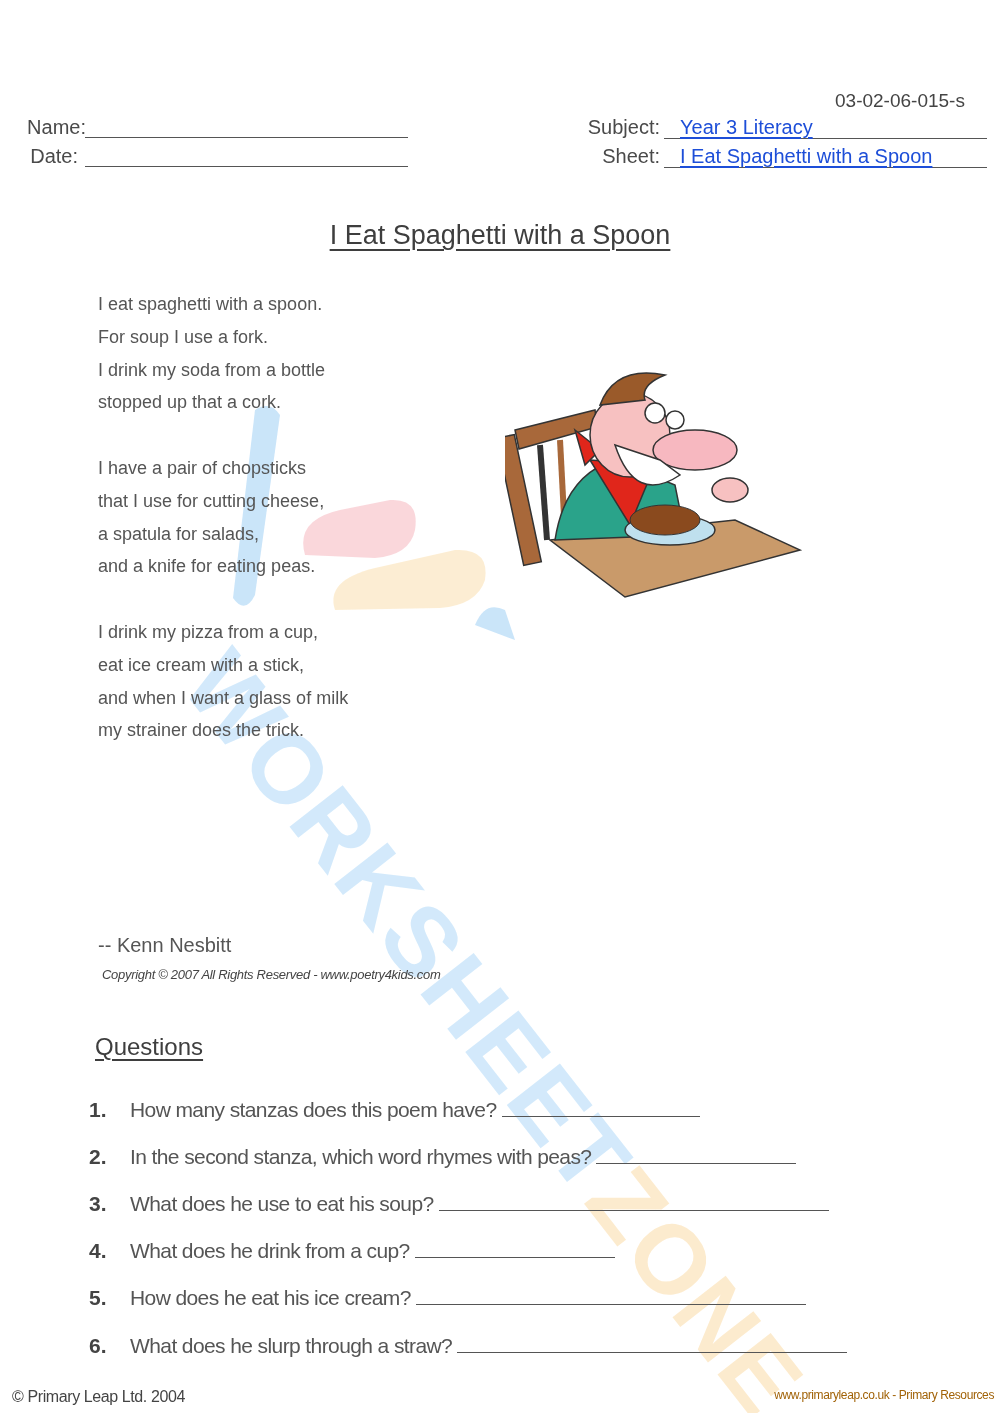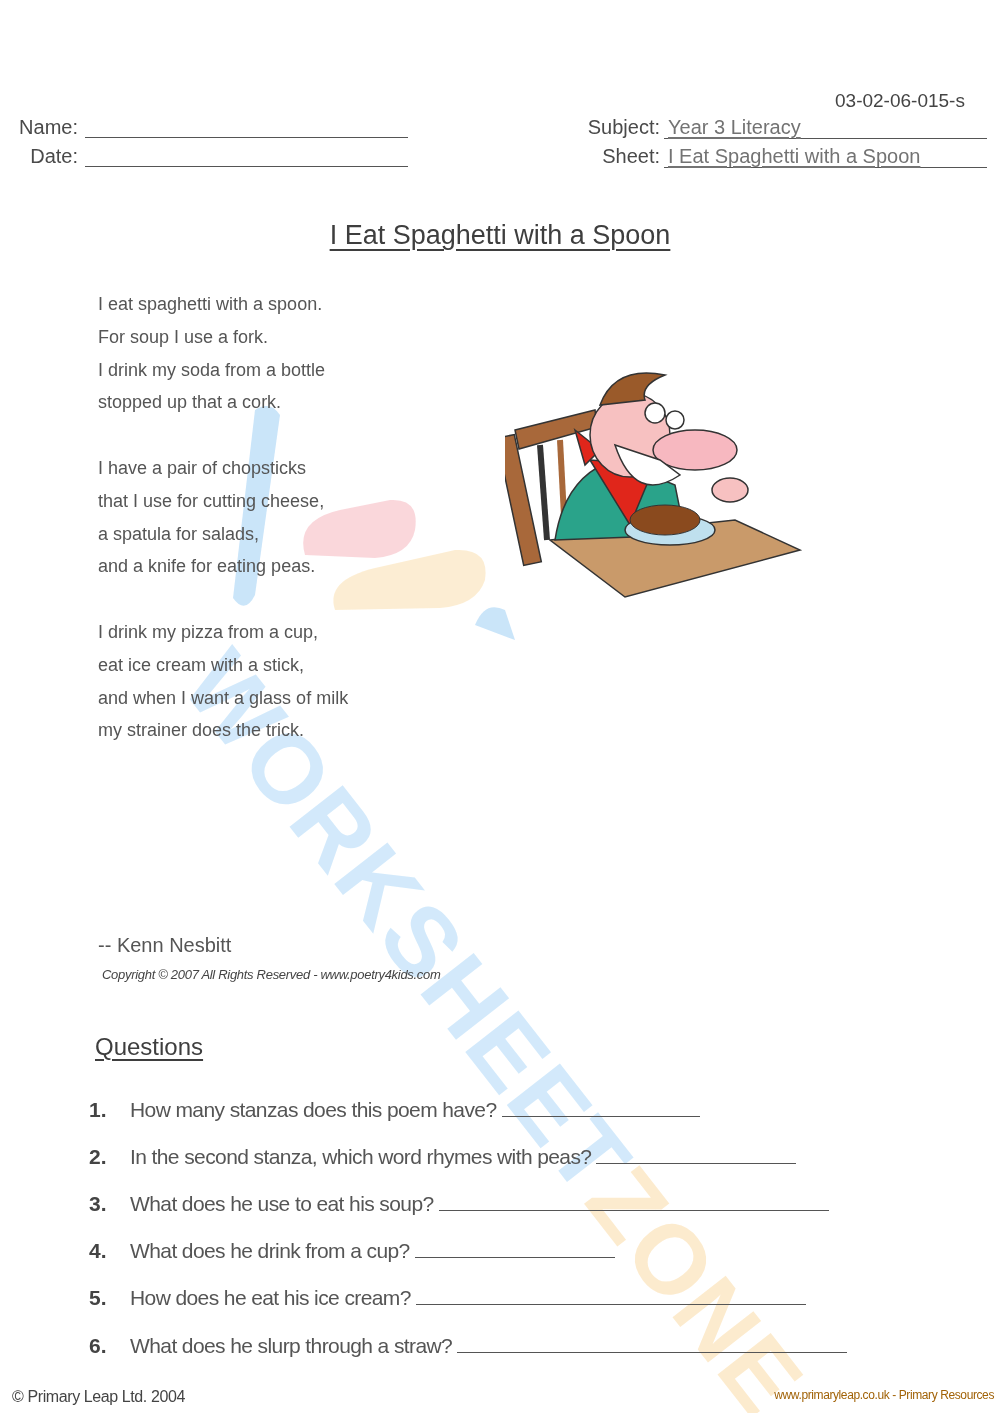--- a/index.html
+++ b/index.html
@@ -10,21 +10,21 @@
   
   .wm-logo { position: absolute; left: 215px; top: 380px; width: 340px; height: 260px; opacity: 0.55; pointer-events: none; }
   .wm-text { position: absolute; left: 250px; top: 630px; transform-origin: left top; transform: rotate(52deg);
              font-size: 98px; font-weight: bold; letter-spacing: 2px; white-space: nowrap; pointer-events: none; opacity: 0.22; }
   .wm-text .w1 { color: #3aa0ee; }
   .wm-text .w2 { color: #f5a623; }
 
   .code { left: 835px; top: 90px; font-size: 19px; color: #444; }
   .hdr-label { font-size: 20px; color: #4a4a4a; position: absolute; text-align: right; }
   .hdr-line { position: absolute; border-bottom: 1.5px solid #555; height: 0; }
-  .hdr-val { position: absolute; font-size: 20px; color: #737373; text-decoration: underline; text-underline-offset: 3px; }
+  .hdr-val { position: absolute; font-size: 20px; color: #1d4ed8; text-decoration: underline; text-underline-offset: 3px; margin-left: 12px; }
 
   .title { left: 0; width: 1000px; top: 220px; text-align: center; font-size: 27px; color: #3e3e3e;
            text-decoration: underline; text-underline-offset: 5px; text-decoration-thickness: 1.5px; }
 
   .poem { left: 98px; top: 288px; font-size: 18px; line-height: 32.8px; color: #555; }
   .stanza { margin-bottom: 32.8px; }
   .stanza .line { display: block; white-space: nowrap; }
 
   .author { left: 98px; top: 934px; font-size: 20px; color: #555; }
   .copyright { left: 102px; top: 967px; font-size: 13px; font-style: italic; color: #444; letter-spacing: -0.3px; }
@@ -47,21 +47,21 @@
 <svg class="wm-logo" viewBox="0 0 340 260">
   <path d="M40 30 Q55 20 65 35 L40 215 Q30 235 18 218 Z" fill="#9fd0f5"></path>
   <path d="M90 175 Q80 140 125 130 L175 120 Q205 118 200 150 Q195 175 160 178 Z" fill="#f6b7bf"></path>
   <path d="M120 230 Q110 200 160 188 L240 170 Q275 168 270 200 Q262 225 225 228 Z" fill="#fbe0b0"></path>
   <path d="M260 245 Q270 220 290 230 L300 260 Z" fill="#9fd0f5"></path>
 </svg>
 <div class="wm-text"><span class="w1">WORKSHEET</span><span class="w2">ZONE</span></div>
 
 <div class="abs code">03-02-06-015-s</div>
 
-<div class="hdr-label" style="left:0; width:78px; top:116px;">Name:</div>
+<div class="hdr-label" style="left:8px; width:78px; top:116px;">Name:</div>
 <div class="hdr-line" style="left:85px; width:323px; top:137px;"></div>
 <div class="hdr-label" style="left:0; width:78px; top:145px;">Date:</div>
 <div class="hdr-line" style="left:85px; width:323px; top:166px;"></div>
 
 <div class="hdr-label" style="left:540px; width:120px; top:116px;">Subject:</div>
 <div class="hdr-line" style="left:664px; width:323px; top:138px;"></div>
 <div class="hdr-val" style="left:668px; top:116px;">Year 3 Literacy</div>
 <div class="hdr-label" style="left:540px; width:120px; top:145px;">Sheet:</div>
 <div class="hdr-line" style="left:664px; width:323px; top:167px;"></div>
 <div class="hdr-val" style="left:668px; top:145px;">I Eat Spaghetti with a Spoon</div>

